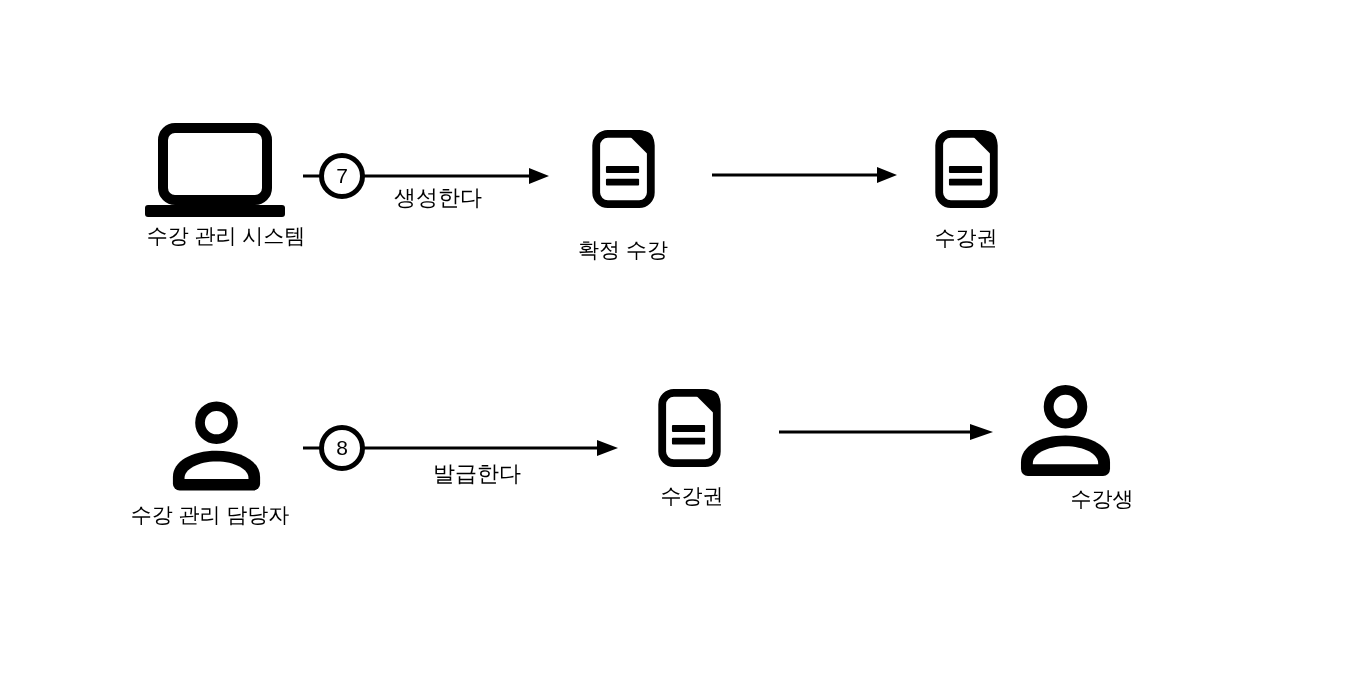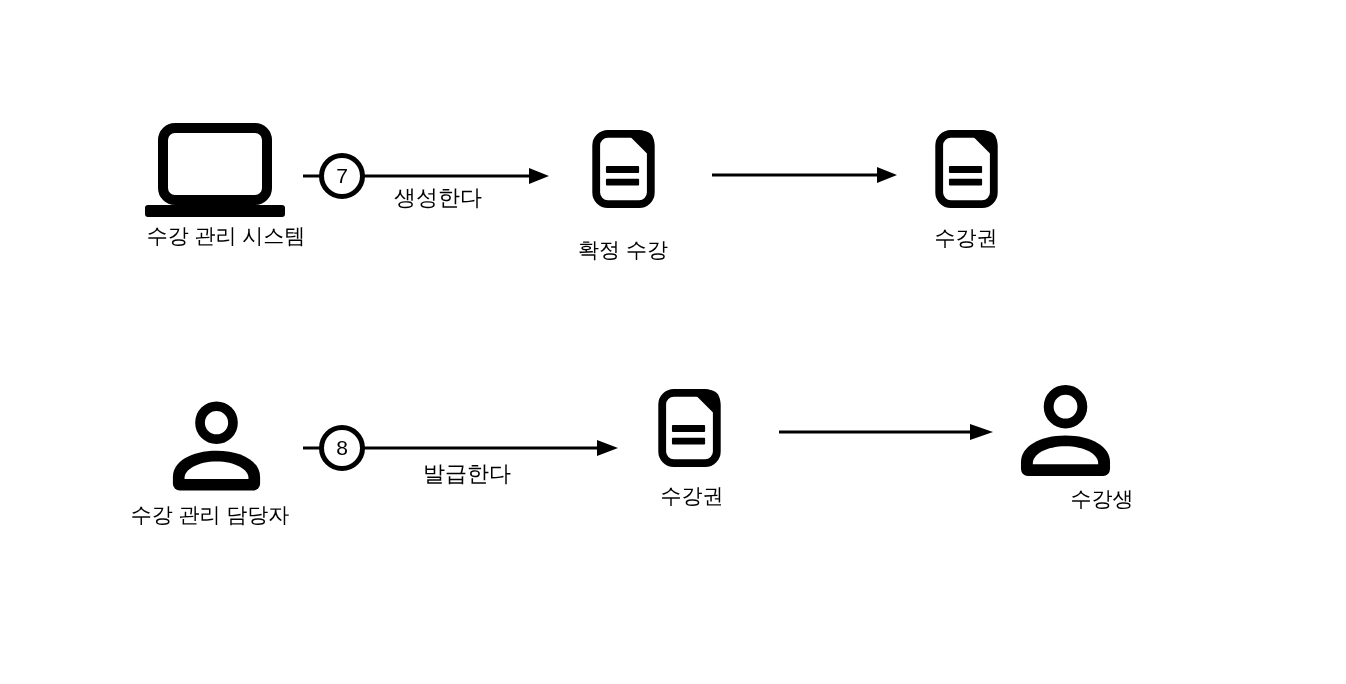--- a/index.html
+++ b/index.html
@@ -108,21 +108,21 @@
   </div>
   <div class="label" style="left:210px; top:503px;">수강 관리 담당자</div>
 
   <svg class="arrow-svg" style="left:300px; top:432px;" width="330" height="32">
     <line x1="3" y1="16" x2="300" y2="16" stroke="#000000" stroke-width="3"></line>
     <polygon points="297,8 318,16 297,24" fill="#000000"></polygon>
   </svg>
   <div class="step-badge" style="left:319px; top:425px;">
     <span>8</span>
   </div>
-  <div class="action-label" style="left:467px; top:462px;">발급한다</div>
+  <div class="action-label" style="left:477px; top:462px;">발급한다</div>
 
   <div class="node-icon" style="left:658px; top:389px; width:63px; height:78px;">
     <svg viewBox="0 0 64 80" xmlns="http://www.w3.org/2000/svg">
       <rect x="4" y="4" width="56" height="72" rx="12" fill="#ffffff" stroke="#000000" stroke-width="8"></rect>
       <path d="M33 1 L63 31 L63 13 Q63 1 51 1 Z" fill="#000000"></path>
       <rect x="14" y="37" width="34" height="7" rx="1" fill="#000000"></rect>
       <rect x="14" y="50" width="34" height="7" rx="1" fill="#000000"></rect>
     </svg>
   </div>
   <div class="label" style="left:692px; top:484px;">수강권</div>

